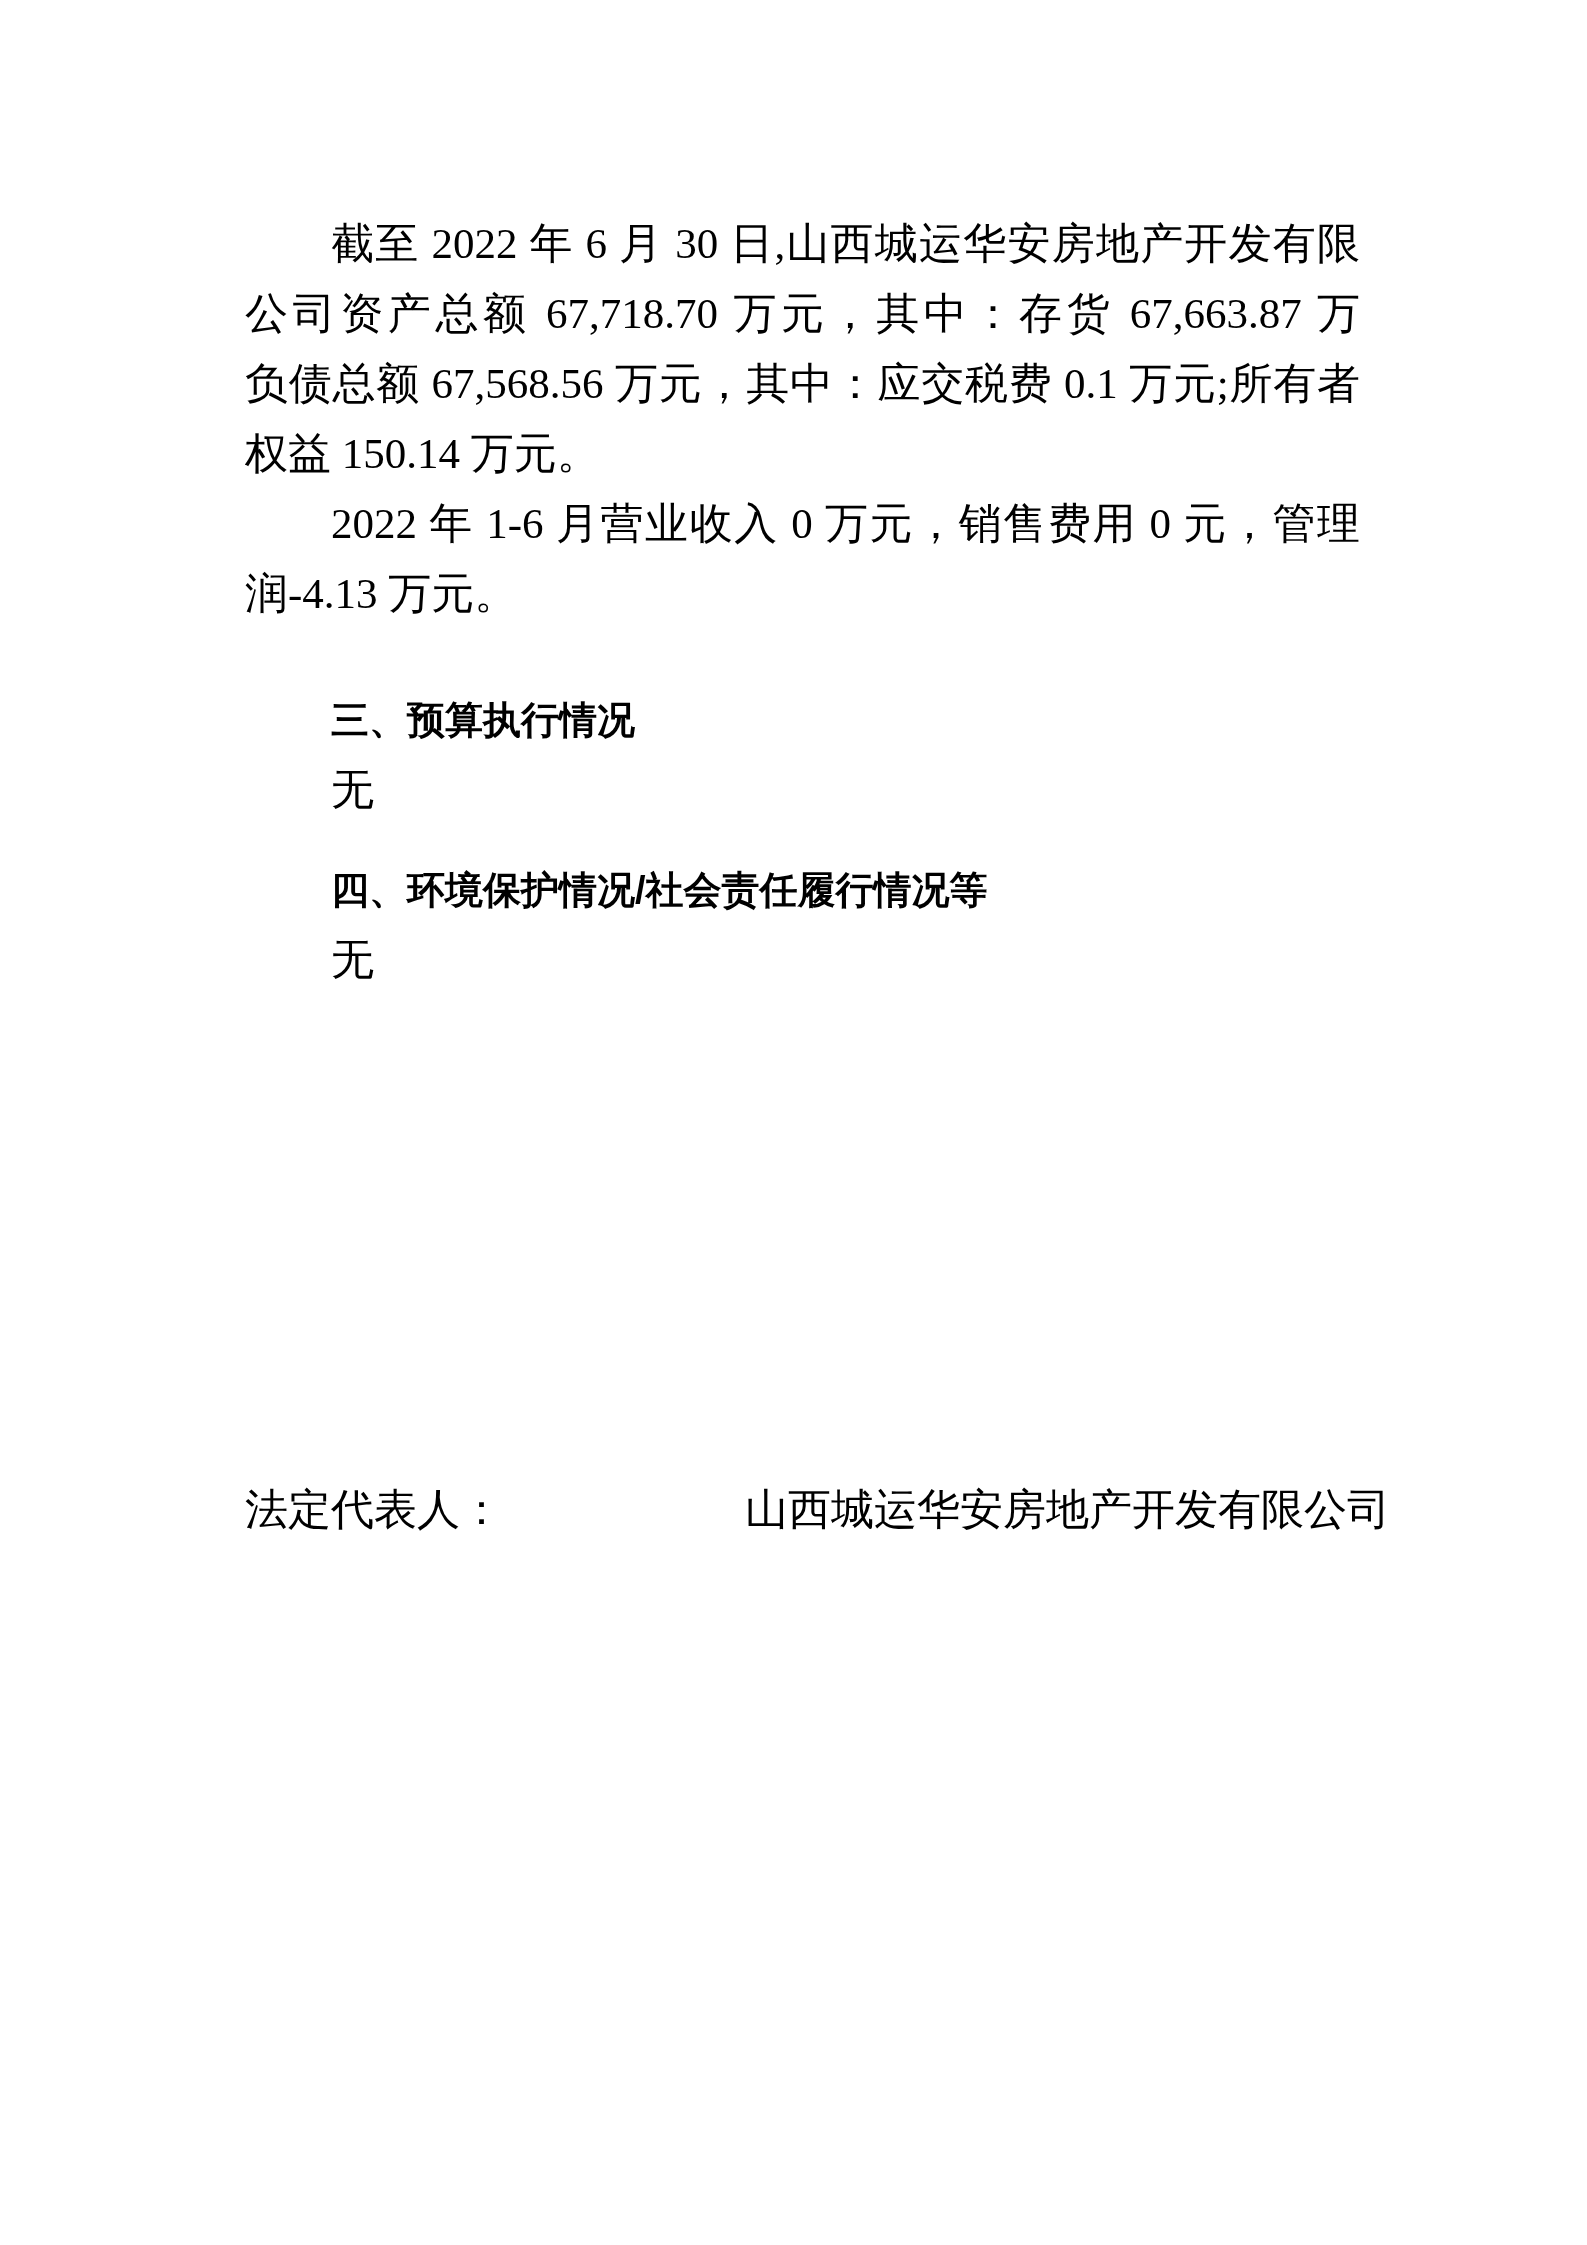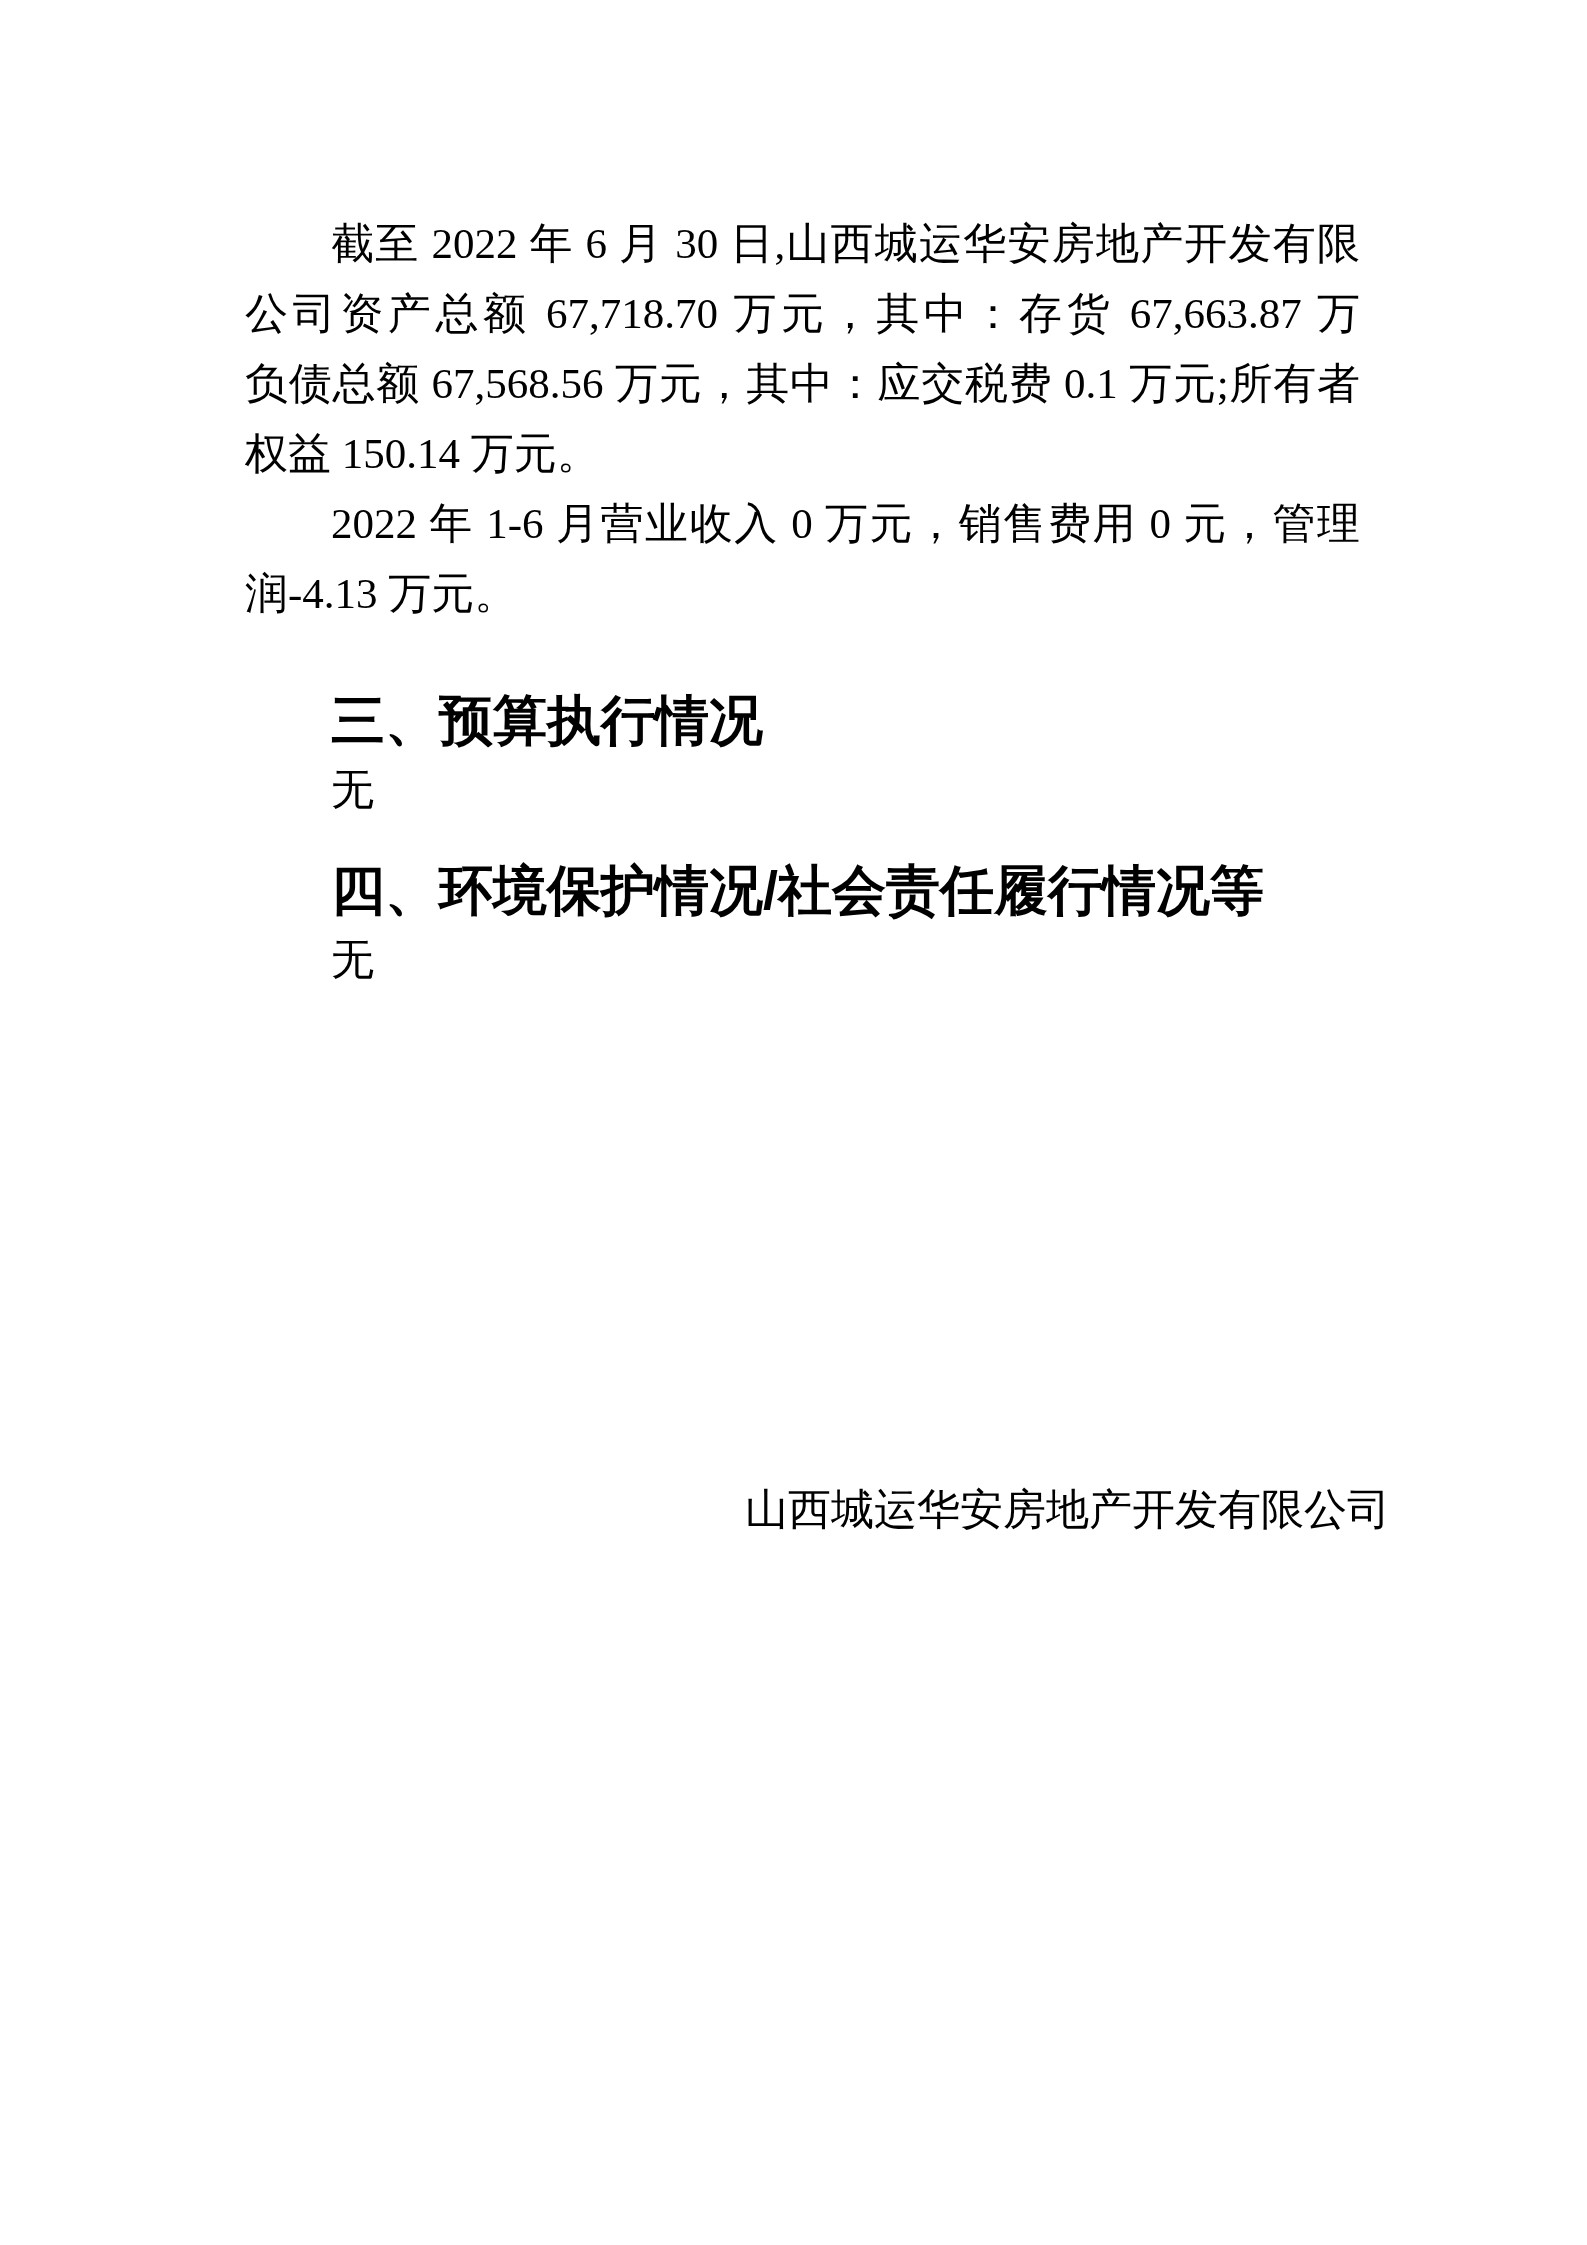--- a/index.html
+++ b/index.html
@@ -37,21 +37,21 @@
   .line.indent {
     text-indent: 86px;
   }
   .line.last {
     text-align: right;
     text-align-last: left;
   }
   .heading {
     font-family: "Liberation Sans", "DejaVu Sans", sans-serif;
     font-weight: 700;
-    font-size: 54px;
+    font-size: 38px;
     line-height: 70px;
     height: 70px;
     padding-left: 86px;
     overflow: hidden;
   }
   .heading.h3 { margin-top: 56px; }
   .heading.h4 { margin-top: 30px; }
   .wu {
     font-size: 43px;
     line-height: 70px;
@@ -117,17 +117,18 @@
 
     <div class="heading h3">三、预算执行情况</div>
     <div class="wu">无</div>
 
     <div class="heading h4">四、环境保护情况/社会责任履行情况等</div>
     <div class="wu">无</div>
 
   </div>
 
   <div class="sig-row sig-row1">
+    <span class="sig-label">法定代表人：</span>
     <span class="sig-company">山西城运华安房地产开发有限公司</span>
   </div>
 
 
 </div>
 
 </body></html>

